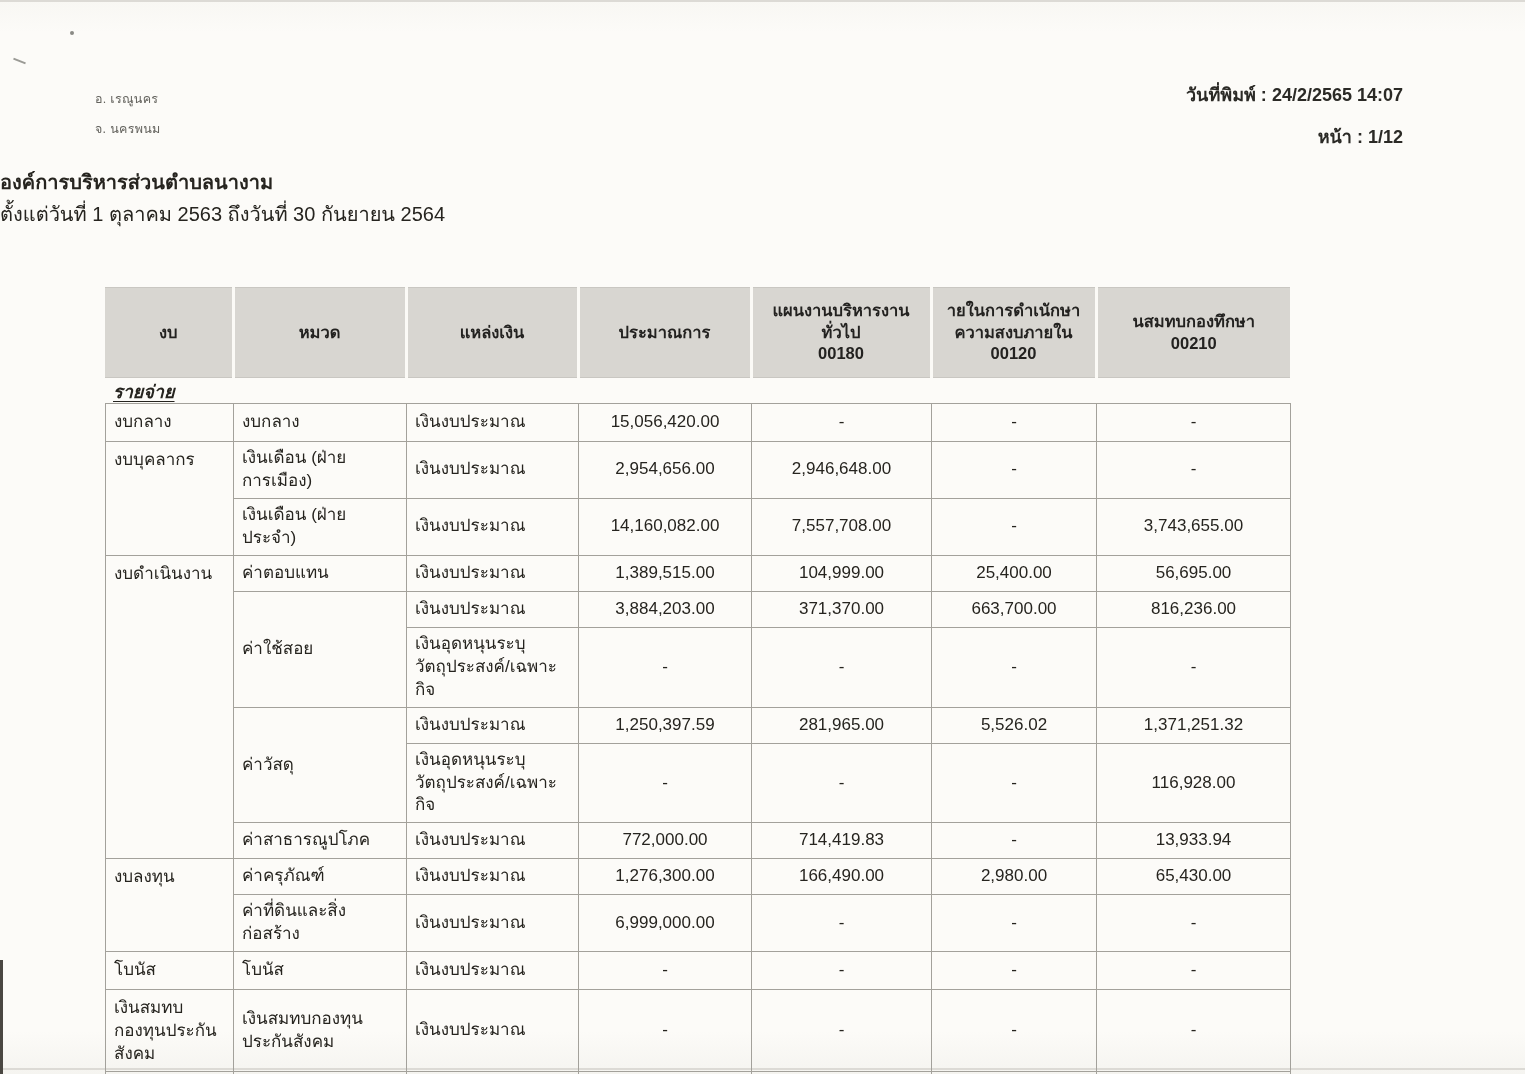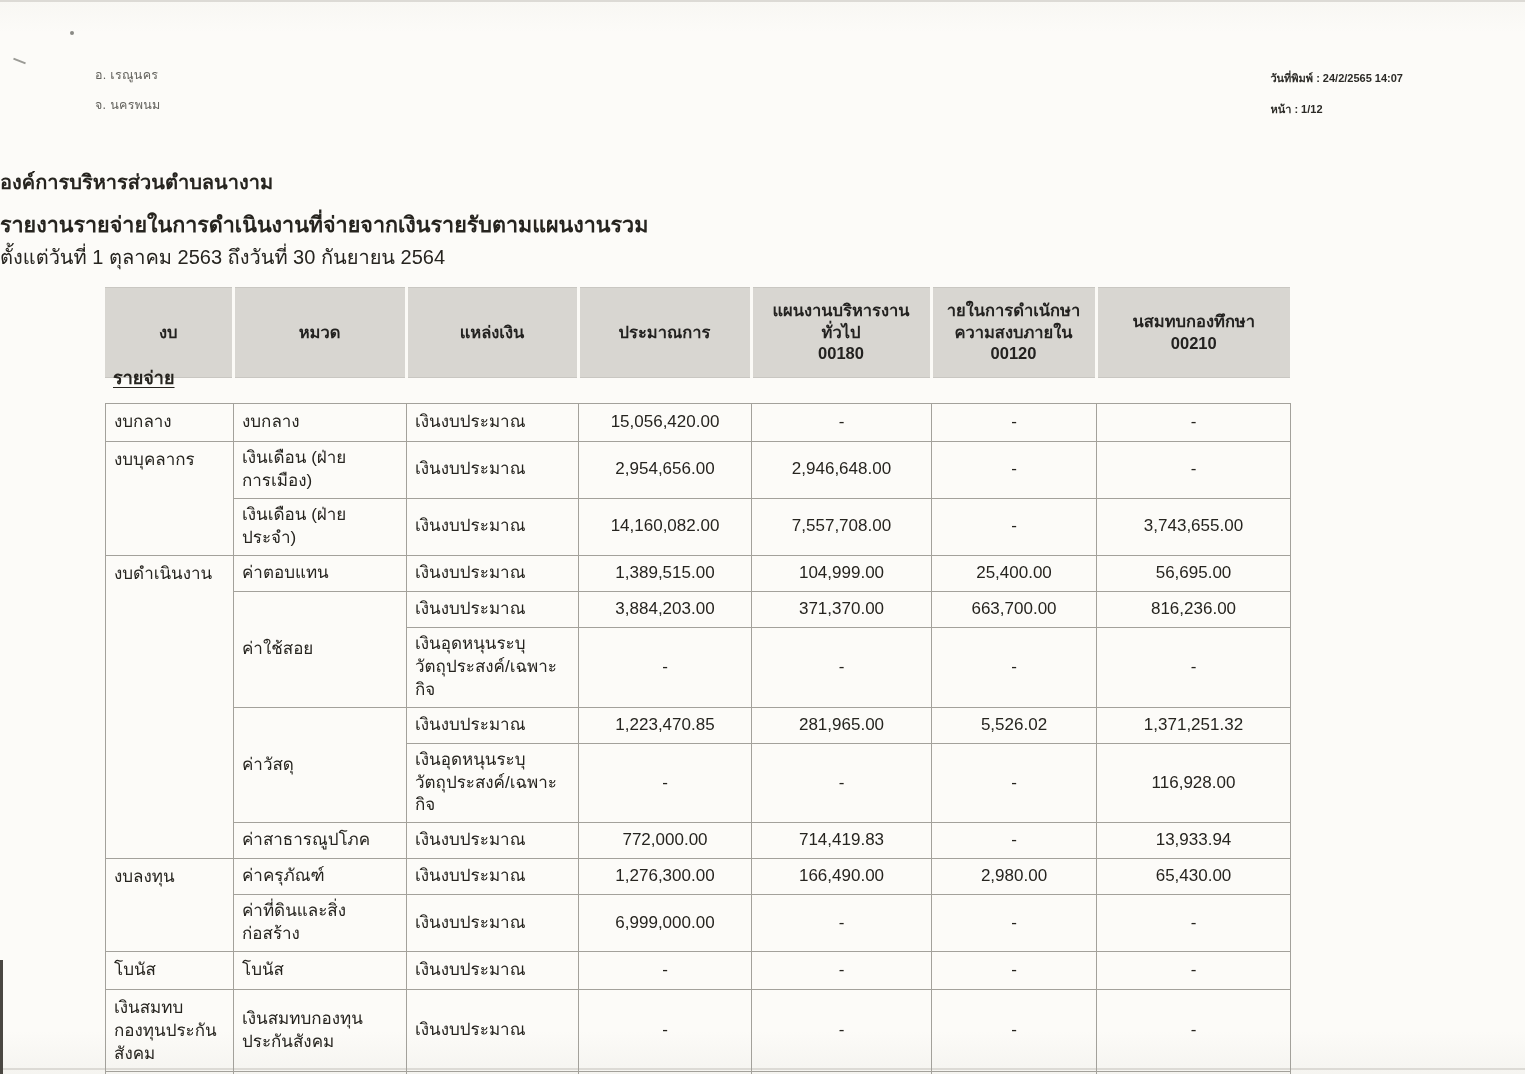--- a/index.html
+++ b/index.html
@@ -14,27 +14,27 @@
     overflow:hidden;
   }
   
   .art-top    { position:absolute; top:0; left:0; width:100%; height:2px; background:#dcdad5; }
   .art-bottom { position:absolute; bottom:4px; left:0; width:100%; height:2px; background:#dcdad5; }
   .art-left   { position:absolute; left:0; top:960px; width:3px; height:114px; background:#4a4742; }
   .art-dot    { position:absolute; left:70px; top:31px; width:4px; height:4px; border-radius:50%; background:#8a8a85; }
   .art-tick   { position:absolute; left:13px; top:60px; width:13px; height:2px; background:#9a9a95; transform:rotate(22deg); }
 
   .corner-left {
-    position:absolute; left:95px; top:60px;
+    position:absolute; left:95px; top:84px;
     font-size:12.5px; color:#63625d; line-height:30px;
     letter-spacing:.3px;
   }
   .corner-right {
-    position:absolute; right:122px; top:69px;
-    text-align:left; font-size:11px; font-weight:bold; color:#2b2a26;
+    position:absolute; right:122px; top:80px;
+    text-align:right; font-size:18px; font-weight:bold; color:#2b2a26;
   }
   .corner-right .line { margin-bottom:13px; }
 
   .title-block { position:absolute; left:0; top:166px; width:1510px; text-align:left; }
   .title-l1 { font-size:20px;  font-weight:600; }
   .title-l2 { font-size:21.5px; font-weight:bold; margin-top:9px; }
   .title-l3 { font-size:20px;  }
 
   
   table { border-collapse:collapse; table-layout:fixed; }
@@ -45,23 +45,24 @@
     border-top:1px solid #c9c7c2;
     border-bottom:1px solid #c9c7c2;
     height:85px;
     font-size:16.5px; font-weight:bold; color:#232220;
     text-align:center; vertical-align:middle;
     line-height:1.3; padding:2px 6px;
   }
   .head-table th:first-child { border-left:none; }
 
   .section-label {
-    position:absolute; left:113px; top:363px;
+    position:absolute; left:113px; top:377px;
     font-size:18px; font-weight:bold; text-decoration:underline;
     text-underline-offset:3px;
+    font-style:italic;
   }
 
   
   .body-table { position:absolute; left:105px; top:403px; width:1185px; }
   .body-table td {
     border:1px solid #a3a19b;
     font-size:17px;
     padding:5px 8px;
     line-height:1.35;
     height:25px;
@@ -96,21 +97,20 @@
       <span>24/2/2565  14:07</span>
     </div>
     <div class="line">
       <span>หน้า :</span>
       <span>1/12</span>
     </div>
   </div>
 
   <div class="title-block">
     <div class="title-l1">องค์การบริหารส่วนตำบลนางาม</div>
-    <div class="title-l2">รายงานรายจ่ายในการดำเนินงานที่จ่ายจากเงินรายรับตามแผนงานรวม</div>
     <div class="title-l3">ตั้งแต่วันที่ 1 ตุลาคม 2563 ถึงวันที่ 30 กันยายน 2564</div>
   </div>
 
   <table class="head-table">
     <colgroup>
       <col class="c1">
         <col class="c2">
         <col class="c3">
         <col class="c4">
       <col class="c5">
@@ -206,21 +206,21 @@
         <tr>
           <td class="lbl">เงินอุดหนุนระบุวัตถุประสงค์/เฉพาะกิจ</td>
           <td class="num">-</td>
           <td class="num">-</td>
           <td class="num">-</td>
           <td class="num">-</td>
         </tr>
         <tr>
           <td rowspan="2" class="lbl">ค่าวัสดุ</td>
           <td class="lbl">เงินงบประมาณ</td>
-          <td class="num">1,223,470.85</td>
+          <td class="num">1,250,397.59</td>
           <td class="num">281,965.00</td>
           <td class="num">5,526.02</td>
           <td class="num">1,371,251.32</td>
         </tr>
         <tr>
           <td class="lbl">เงินอุดหนุนระบุวัตถุประสงค์/เฉพาะกิจ</td>
           <td class="num">-</td>
           <td class="num">-</td>
           <td class="num">-</td>
           <td class="num">116,928.00</td>

